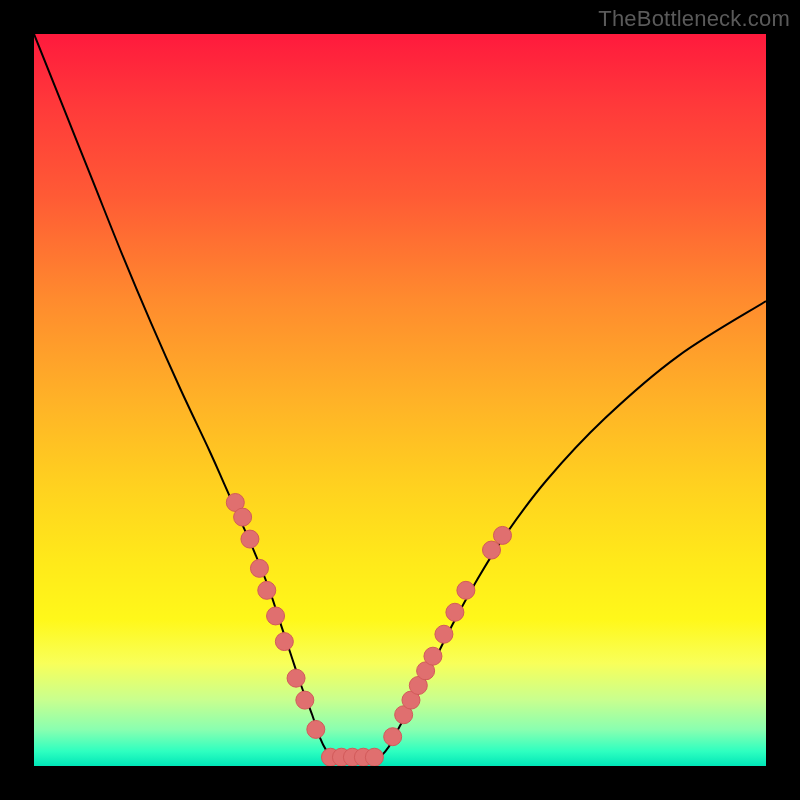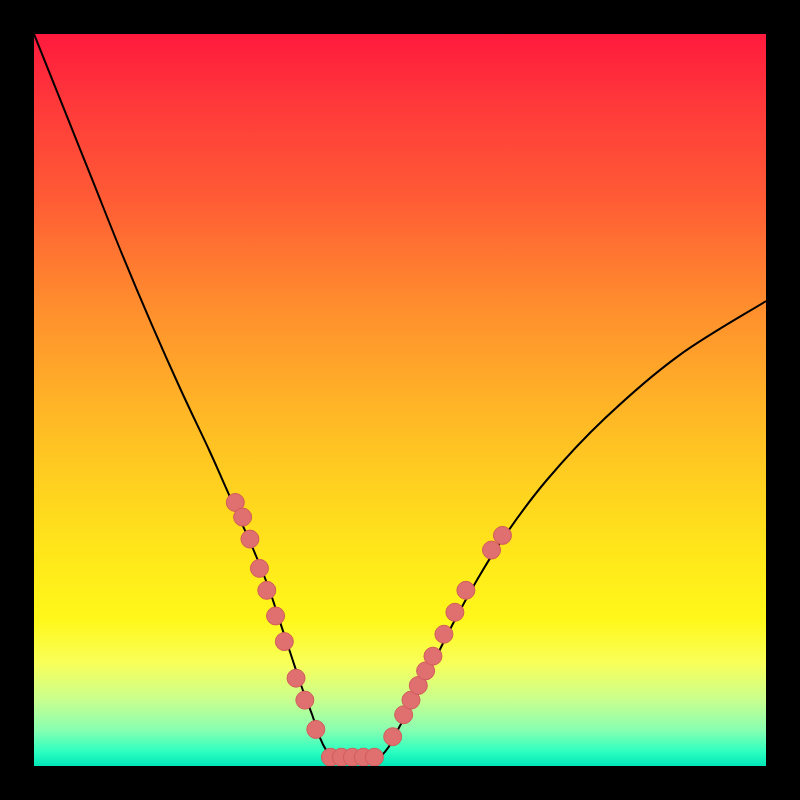--- a/index.html
+++ b/index.html
@@ -90,13 +90,14 @@
           <circle cx="391.62" cy="636.84" r="9" fill="#e06f6f" stroke="#d25a5a" stroke-width="1"></circle>
           <circle cx="398.94000000000005" cy="622.2" r="9" fill="#e06f6f" stroke="#d25a5a" stroke-width="1"></circle>
           <circle cx="409.92" cy="600.24" r="9" fill="#e06f6f" stroke="#d25a5a" stroke-width="1"></circle>
           <circle cx="420.9" cy="578.28" r="9" fill="#e06f6f" stroke="#d25a5a" stroke-width="1"></circle>
           <circle cx="431.88" cy="556.3199999999999" r="9" fill="#e06f6f" stroke="#d25a5a" stroke-width="1"></circle>
           <circle cx="457.5" cy="516.06" r="9" fill="#e06f6f" stroke="#d25a5a" stroke-width="1"></circle>
           <circle cx="468.48" cy="501.41999999999996" r="9" fill="#e06f6f" stroke="#d25a5a" stroke-width="1"></circle>
         </g>
     </svg>
   </div>
+  <div class="watermark">TheBottleneck.com</div>
 </div>
 
 </body></html>

